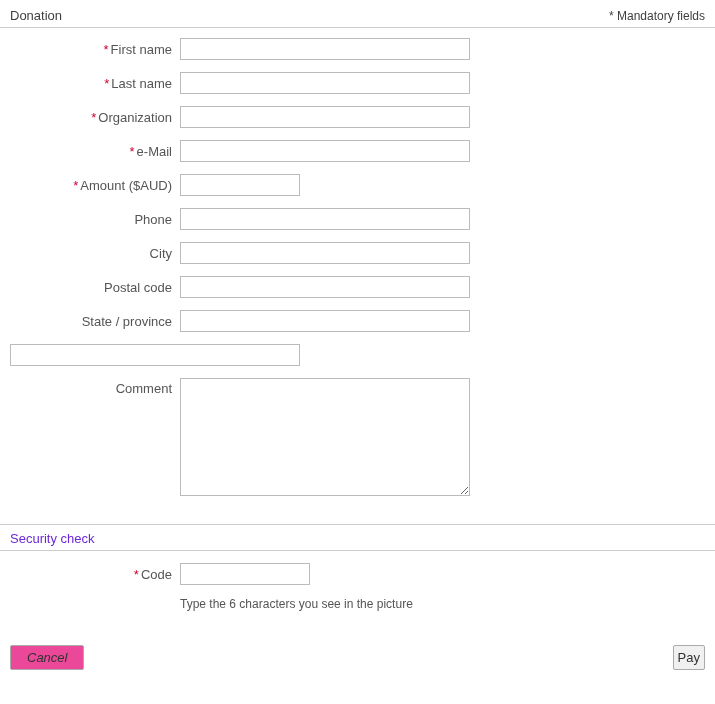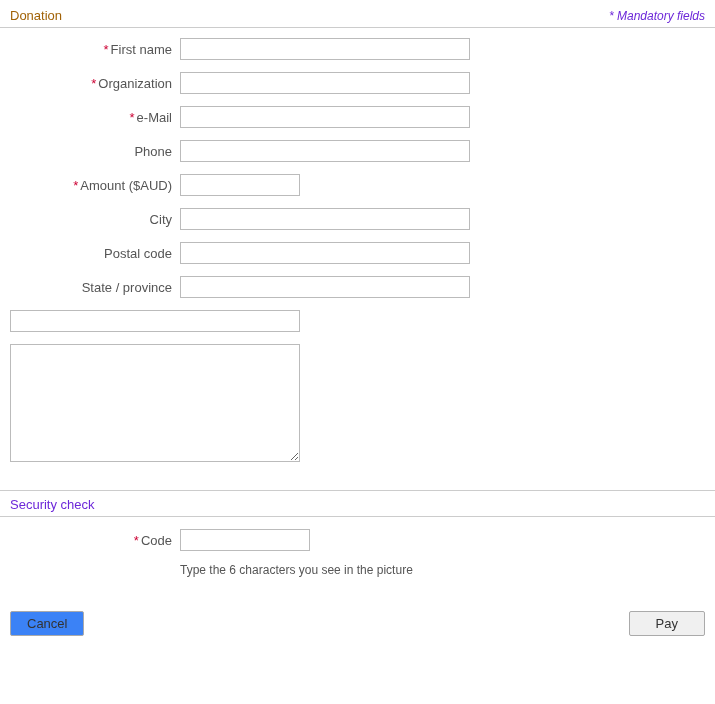--- a/index.html
+++ b/index.html
@@ -15,28 +15,27 @@
     .section-header {
       display: flex;
       justify-content: space-between;
       align-items: center;
       padding: 8px 10px 4px 10px;
       border-bottom: 1px solid #ccc;
       margin-bottom: 6px;
     }
 
     .section-title {
-      color: #a16207;
+      color: #404040;
       font-size: 13px;
     }
 
     .mandatory-note {
-      color: #6d28d9;
+      color: #404040;
       font-size: 12px;
-      font-style: italic;
     }
 
     .form-area {
       padding: 4px 10px;
     }
 
     .form-row {
       display: flex;
       align-items: center;
       margin-bottom: 12px;
@@ -160,29 +159,30 @@
       display: flex;
       justify-content: space-between;
       align-items: center;
       padding: 20px 10px 10px 10px;
       margin-top: 10px;
     }
 
     .btn-cancel {
       padding: 4px 16px;
       border: 1px solid #aaa;
-      background: #3b82f6;
+      background: #ec4899;
       cursor: pointer;
       font-size: 13px;
       color: #333;
       border-radius: 2px;
+      font-style: italic;
     }
 
     .btn-pay {
-      padding: 4px 26px;
+      padding: 4px 4px;
       border: 1px solid #aaa;
       background: #f0f0f0;
       cursor: pointer;
       font-size: 13px;
       color: #333;
       border-radius: 2px;
     }
 
     textarea.form-input {
       height: 118px;
@@ -199,47 +199,53 @@
 
 <div class="form-area">
 
   <div class="form-row">
     <label class="form-label">
       <span class="required">*</span>First name
     </label>
     <input class="form-input input-standard" type="text" style="">
   </div>
 
+  <div class="form-row">
+    <label class="form-label">
+      <span class="required">*</span>Last name
+    </label>
+    <input class="form-input input-standard" type="text" style="">
+  </div>
 
   <div class="form-row">
     <label class="form-label">
       <span class="required">*</span>Organization
     </label>
     <input class="form-input input-standard" type="text" style="">
   </div>
 
   <div class="form-row">
     <label class="form-label">
       <span class="required">*</span>e-Mail
     </label>
     <input class="form-input input-standard" type="text" style="">
   </div>
 
   <div class="form-row">
+    <label class="form-label">
+      <span class="required">*</span>Amount ($AUD)
+    </label>
+    <input class="form-input input-amount" type="text" style="">
+  </div>
+
+  <div class="form-row">
     <label class="form-label">Phone</label>
     <input class="form-input input-standard" type="text" style="">
   </div>
 
-  <div class="form-row">
-    <label class="form-label">
-      <span class="required">*</span>Amount ($AUD)
-    </label>
-    <input class="form-input input-amount" type="text" style="">
-  </div>
-
 
   <div class="form-row">
     <label class="form-label">City</label>
     <input class="form-input input-standard" type="text" style="">
   </div>
 
   <div class="form-row">
     <label class="form-label">Postal code</label>
     <input class="form-input input-standard" type="text" style="">
   </div>
@@ -247,20 +253,21 @@
   <div class="form-row">
     <label class="form-label">State / province</label>
     <input class="form-input input-standard" type="text" style="">
   </div>
 
   <div class="form-row">
     <input class="form-input input-standard" type="text" style="">
   </div>
 
   <div class="form-row" style="align-items: flex-start;">
+    <label class="form-label" style="padding-top: 3px;">Comment</label>
     <textarea class="form-input input-comment" style=""></textarea>
   </div>
 
 </div>
 
 <div class="security-section">
   <div class="security-header">
     <span class="security-title">Security check</span>
   </div>
 

